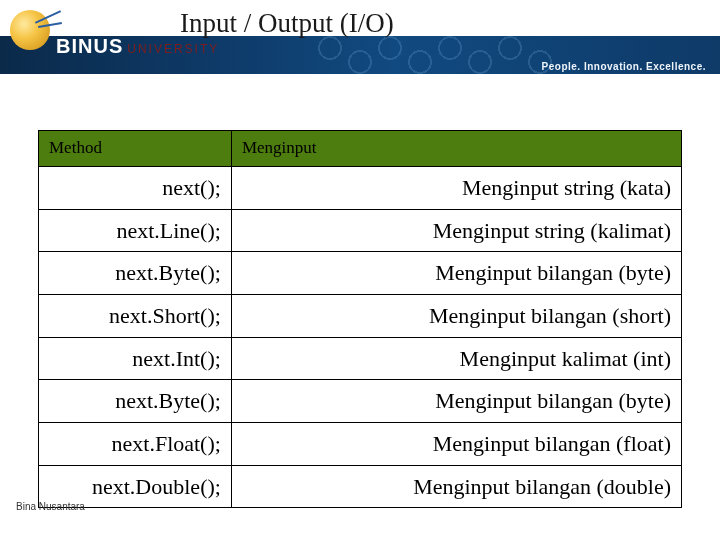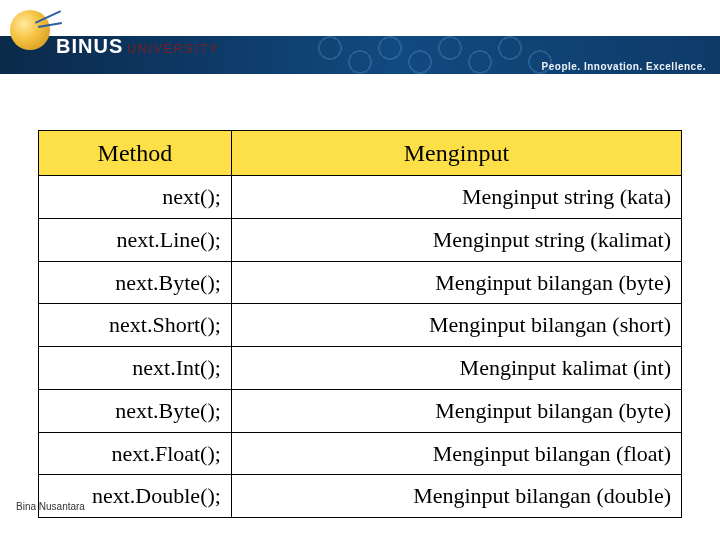--- a/index.html
+++ b/index.html
@@ -129,24 +129,24 @@
   table.methods col.c2 { width: 70%; }
   table.methods th, table.methods td {
     border: 1.5px solid #000;
     padding: 6px 10px;
     font-size: 22px;
     line-height: 1.35;
     vertical-align: middle;
     font-family: Georgia, 'Times New Roman', serif;
   }
   table.methods th {
-    background: #fde047;
+    background: #4d7c0f;
     font-weight: 400;
-    text-align: center;
-    font-size: 24px;
+    text-align: left;
+    font-size: 17px;
   }
   table.methods td {
     text-align: right;
   }
 
   .footer-note {
     position: absolute;
     left: 16px;
     bottom: 28px;
     font-family: Arial, Helvetica, sans-serif;
@@ -154,20 +154,21 @@
     color: #333;
   }
 </style>
 </head>
 <body>
 
 <div class="header-bar">
   <div class="blue-strip"></div>
   <div class="wave-pattern"></div>
 
+  <div class="title-area">Input / Output (I/O)</div>
 
   <div class="logo-wrap">
     <div class="logo-dot"></div>
     <div class="logo-text">
       <span class="logo-binus">BINUS</span>
       <span class="logo-univ">UNIVERSITY</span>
     </div>
   </div>
 
   <div class="tagline">People. Innovation. Excellence.</div>

